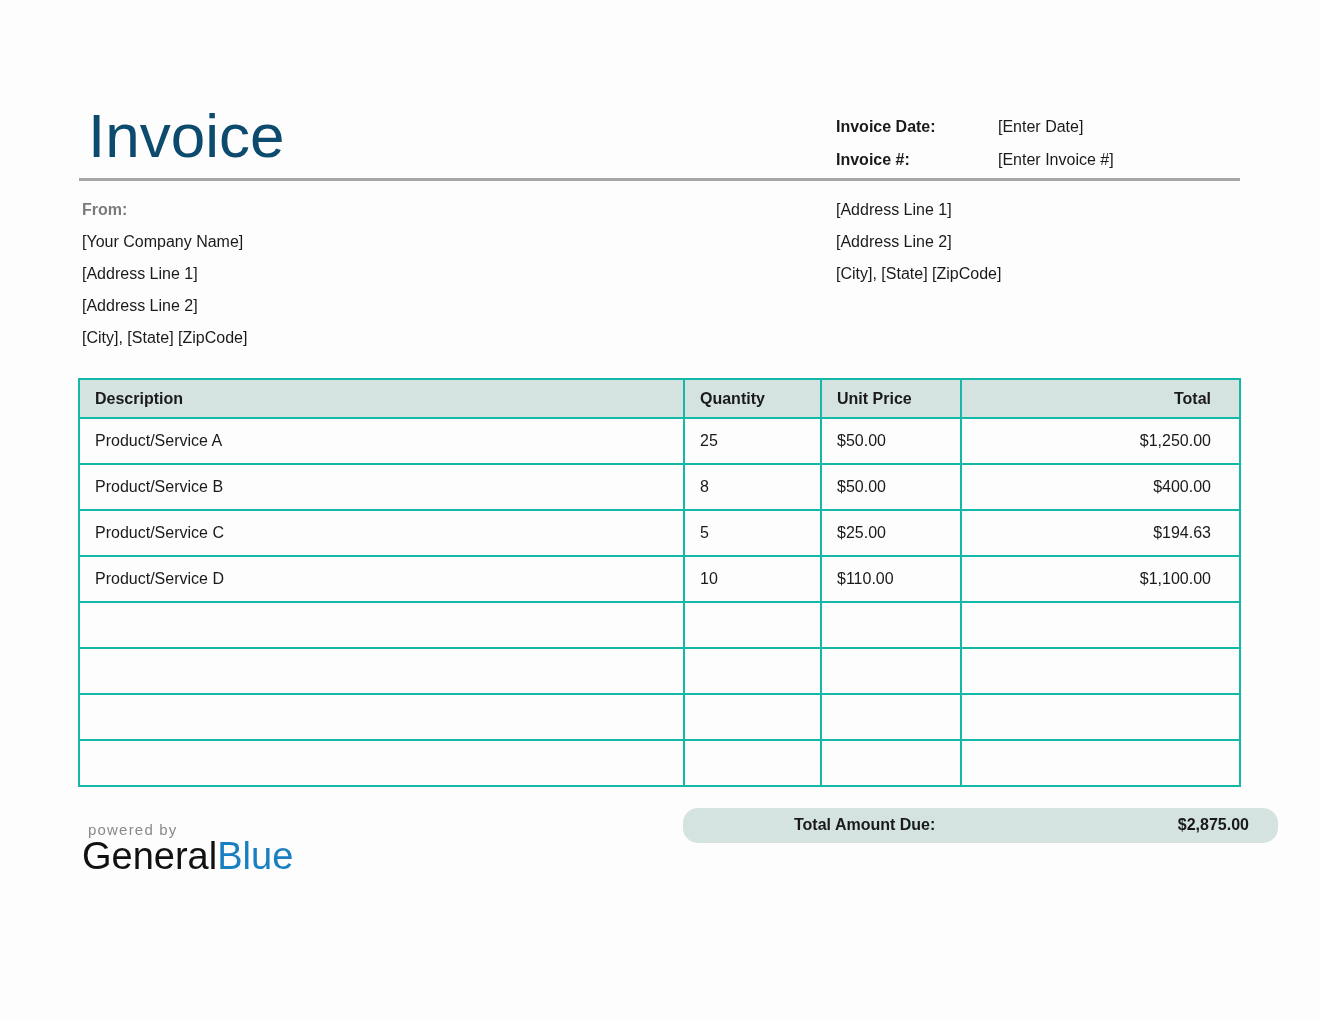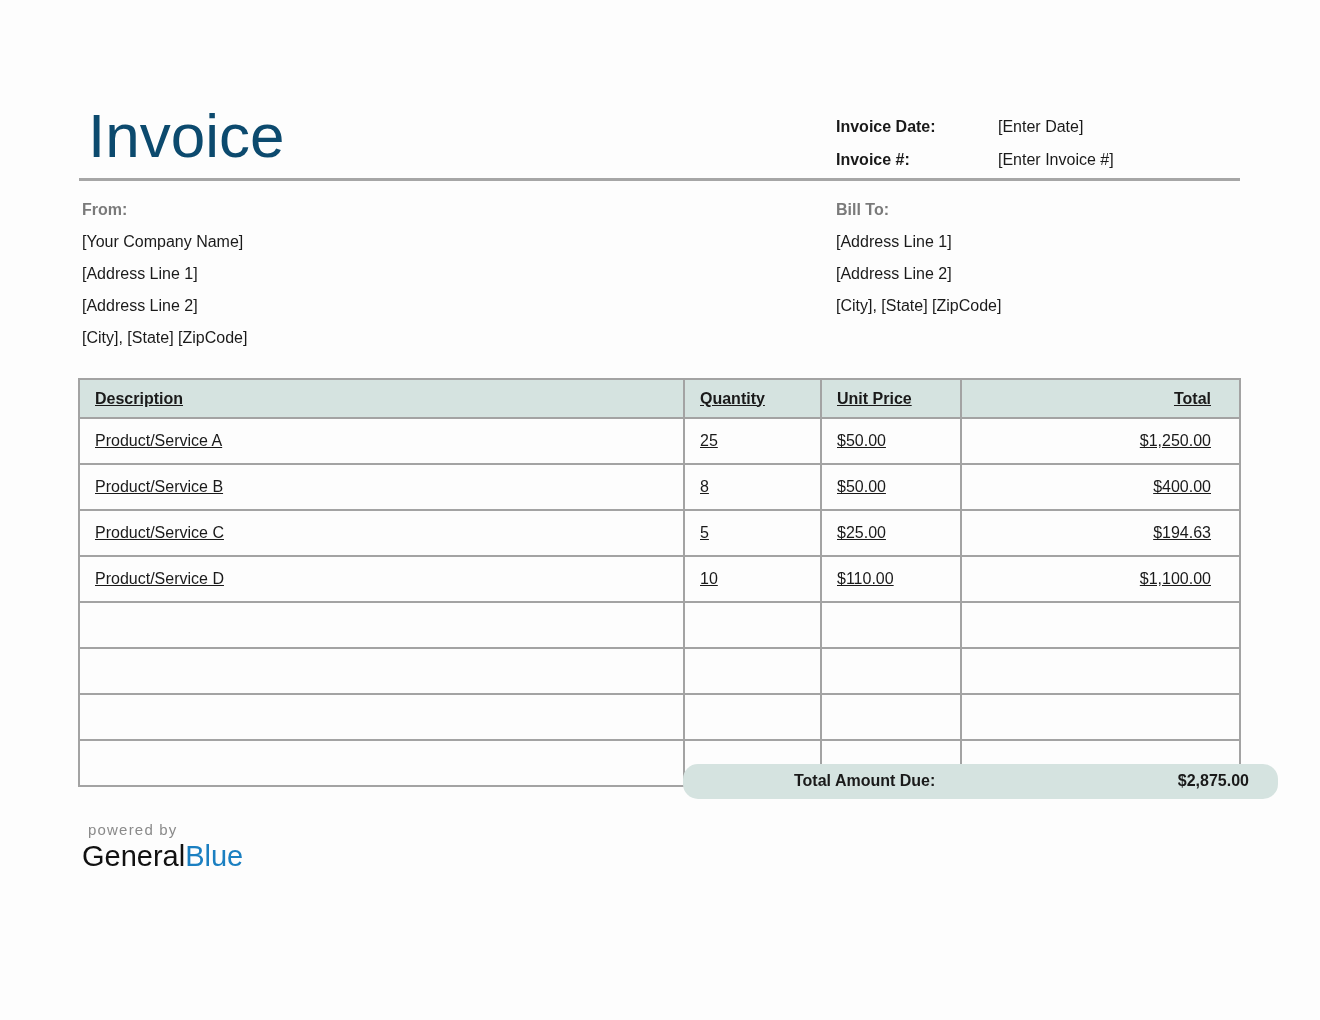--- a/index.html
+++ b/index.html
@@ -22,34 +22,34 @@
     .meta .val { position: absolute; left: 127px; white-space: nowrap; color: #1a1a1a; margin-left: 35px; }
     .rule { position: absolute; left: 79px; top: 178px; width: 1161px; height: 3px; background: #a6a6a6; }
     .addr { position: absolute; font-size: 16px; }
     .addr .h { font-weight: bold; color: #7a7a7a; height: 32px; line-height: 22px; }
     .addr .l { height: 32px; line-height: 22px; white-space: nowrap; }
     table.items {
       position: absolute; left: 78px; top: 378px;
       border-collapse: collapse; font-size: 16px;
     }
     table.items td, table.items th {
-      border: 2px solid #a3a3a3; padding: 0 15px; height: 44px; text-decoration: underline;
+      border: 2px solid #14b8a6; padding: 0 15px; height: 44px;
     }
     table.items th {
       background: #d5e3e0; font-weight: bold; text-align: left; height: 37px;
     }
     table.items .r { text-align: right; padding-right: 28px; }
     .total-bar {
-      position: absolute; left: 683px; top: 764px; width: 595px; height: 35px;
+      position: absolute; left: 683px; top: 808px; width: 595px; height: 35px;
       background: #d5e3e0; font-weight: bold; font-size: 16px; border-radius: 15px;
     }
     .total-bar .tl { position: absolute; left: 111px; top: 8px; }
     .total-bar .tv { position: absolute; right: 29px; top: 8px; }
     .powered { position: absolute; left: 88px; top: 821px; font-size: 15px; color: #8a8a8a; letter-spacing: 1.2px; }
-    .brand { position: absolute; left: 82px; top: 838px; font-size: 29px; line-height: 36px; }
+    .brand { position: absolute; left: 82px; top: 838px; font-size: 38px; line-height: 36px; }
     .brand .g { color: #111; }
     .brand .b { color: #1a7fc1; }
   </style>
 </head>
 <body>
 
 <div class="title">Invoice</div>
 
 <div class="meta" style="top:117px;">
   <span class="lbl">Invoice Date:</span>
@@ -64,21 +64,20 @@
 
 <div class="addr" style="left:82px; top:199px;">
   <div class="h">From:</div>
   <div class="l">[Your Company Name]</div>
   <div class="l">[Address Line 1]</div>
   <div class="l">[Address Line 2]</div>
   <div class="l">[City], [State] [ZipCode]</div>
 </div>
 
 <div class="addr" style="left:836px; top:199px;">
-  <div class="h">Bill To:</div>
   <div class="l">[Address Line 1]</div>
   <div class="l">[Address Line 2]</div>
   <div class="l">[City], [State] [ZipCode]</div>
 </div>
 
 <table class="items">
   <colgroup>
     <col style="width:605px">
       <col style="width:137px">
       <col style="width:140px">

